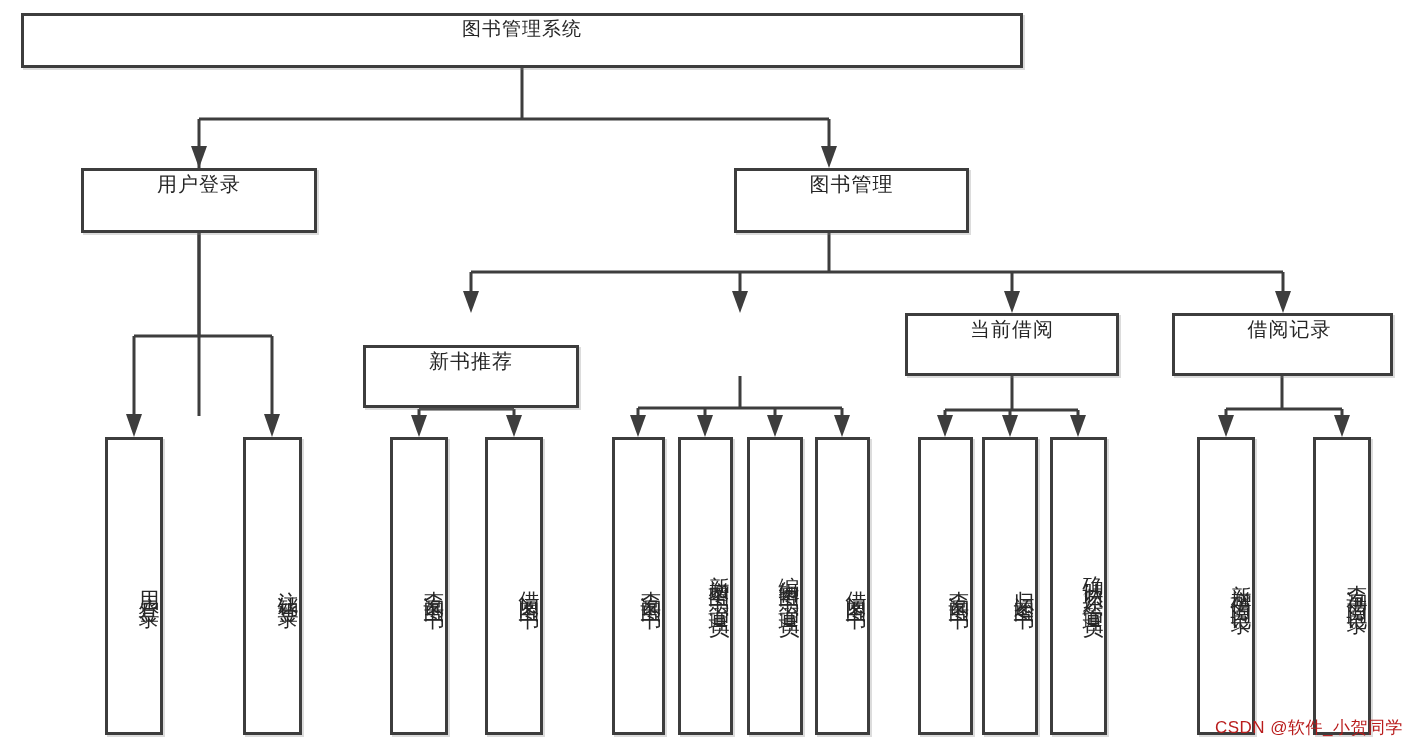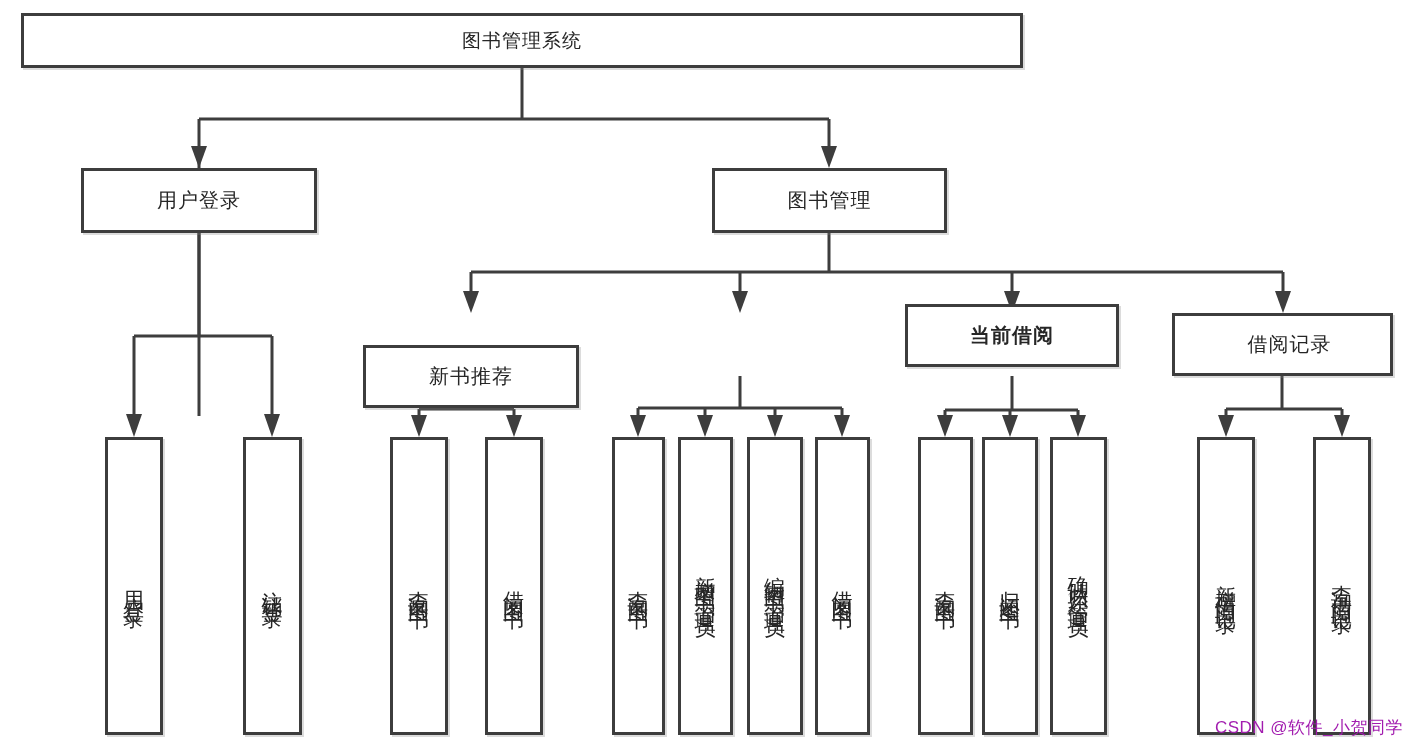--- a/index.html
+++ b/index.html
@@ -12,21 +12,20 @@
     font-family: "Liberation Sans", "DejaVu Sans", sans-serif;
     color: #262626;
   }
   .node {
     position: absolute;
     box-sizing: border-box;
     background: #ffffff;
     border: 3px solid #3d3d3d;
     box-shadow: 2px 2px 0 rgba(130,130,130,0.28);
     display: flex;
-    align-items: center;
     justify-content: center;
     z-index: 2;
   }
   .hbox { font-size: 20px; letter-spacing: 1px; }
   .root { font-size: 19px; }
   .vbox {
     writing-mode: vertical-rl;
     text-orientation: mixed;
     font-size: 21px;
     letter-spacing: 6px;
@@ -43,21 +42,21 @@
     stroke: #3d3d3d;
     stroke-width: 3;
   }
   #wires polygon { fill: #3d3d3d; stroke: none; }
   .watermark {
     position: absolute;
     left: 1183px;
     top: 716px;
     width: 220px;
     font-size: 17px;
-    color: #a21caf;
+    color: #b91c1c;
     text-align: right;
     z-index: 5;
     letter-spacing: 0.5px;
   }
 </style>
 </head>
 <body>
 
 <div id="canvas">
 
@@ -111,28 +110,28 @@
     </g>
   </svg>
 
   <div class="node hbox root" style="left:21px; top:13px; width:1002px; height:55px;">
     <span>图书管理系统</span>
   </div>
 
   <div class="node hbox" style="left:81px; top:168px; width:236px; height:65px;">
     <span>用户登录</span>
   </div>
-  <div class="node hbox" style="left:712px; top:168px; width:235px; height:65px;">
+  <div class="node hbox" style="left:734px; top:168px; width:235px; height:65px;">
     <span>图书管理</span>
   </div>
 
   <div class="node hbox" style="left:363px; top:313px; width:216px; height:63px;margin-top:32px;">
     <span>新书推荐</span>
   </div>
-  <div class="node hbox" style="left:905px; top:304px; width:214px; height:63px;font-weight:bold;">
+  <div class="node hbox" style="left:905px; top:313px; width:214px; height:63px;">
     <span>当前借阅</span>
   </div>
   <div class="node hbox" style="left:1172px; top:313px; width:221px; height:63px;padding-left:14px;">
     <span>借阅记录</span>
   </div>
 
   <div class="node vbox" style="left:105px; top:437px; width:58px; height:298px;">
     <span>用户登录</span>
   </div>
   <div class="node vbox" style="left:243px; top:437px; width:59px; height:298px;">

